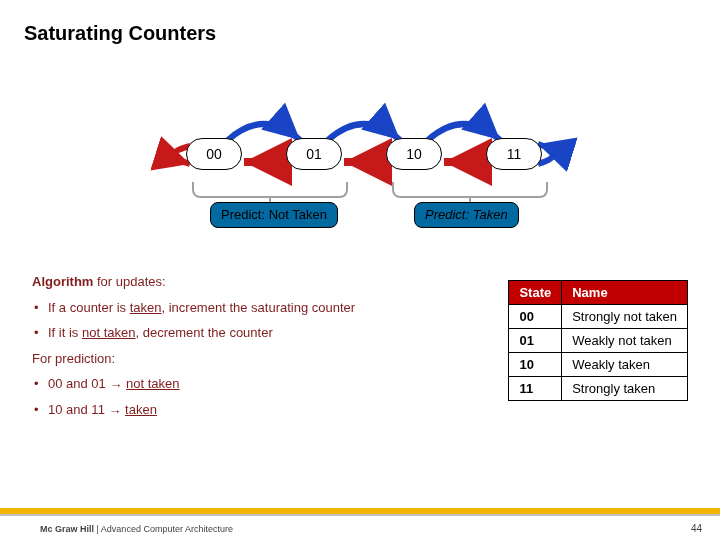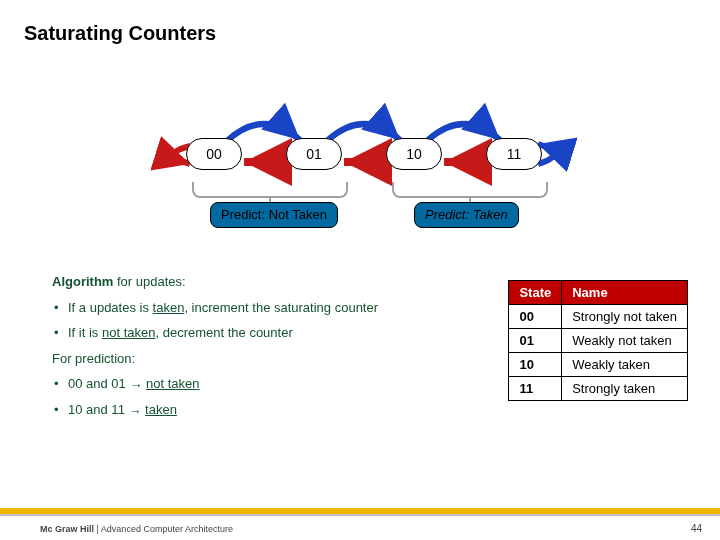--- a/index.html
+++ b/index.html
@@ -67,23 +67,22 @@
     width: 2px; height: 8px;
     background: #a0a0a0;
     transform: translateX(-50%);
   }
   
   .algo {
     position: absolute;
     left: 32px; top: 272px;
     width: 360px;
     font-size: 13px;
-    color: #14532d;
+    color: #7f1d1d;
     line-height: 1.5;
-    margin-left: 20px;
   }
   .algo .hdr { margin-bottom: 6px; }
   .algo ul { list-style: none; }
   .algo li { padding-left: 16px; margin-bottom: 6px; position: relative; }
   .algo li::before {
     content: "•";
     position: absolute; left: 2px; top: 0;
   }
   .u { text-decoration: underline; }
   
@@ -178,21 +177,21 @@
   <div class="predict-label pl-left">Predict: Not Taken</div>
   <div class="predict-label pl-right">Predict: Taken</div>
 </div>
 
 <div class="algo">
   <div class="hdr">
     <b>Algorithm</b><span> for updates:</span>
   </div>
   <ul>
     <li>
-      <span>If a updates is </span><span class="u">taken</span><span>, increment the saturating counter</span>
+      <span>If a counter is </span><span class="u">taken</span><span>, increment the saturating counter</span>
     </li>
     <li>
       <span>If it is </span><span class="u">not taken</span><span>, decrement the counter</span>
     </li>
   </ul>
   <div class="hdr" style="margin-top:6px">For prediction:</div>
   <ul>
     <li>
       <span>00 and 01 → </span><span class="u">not taken</span>
     </li>

